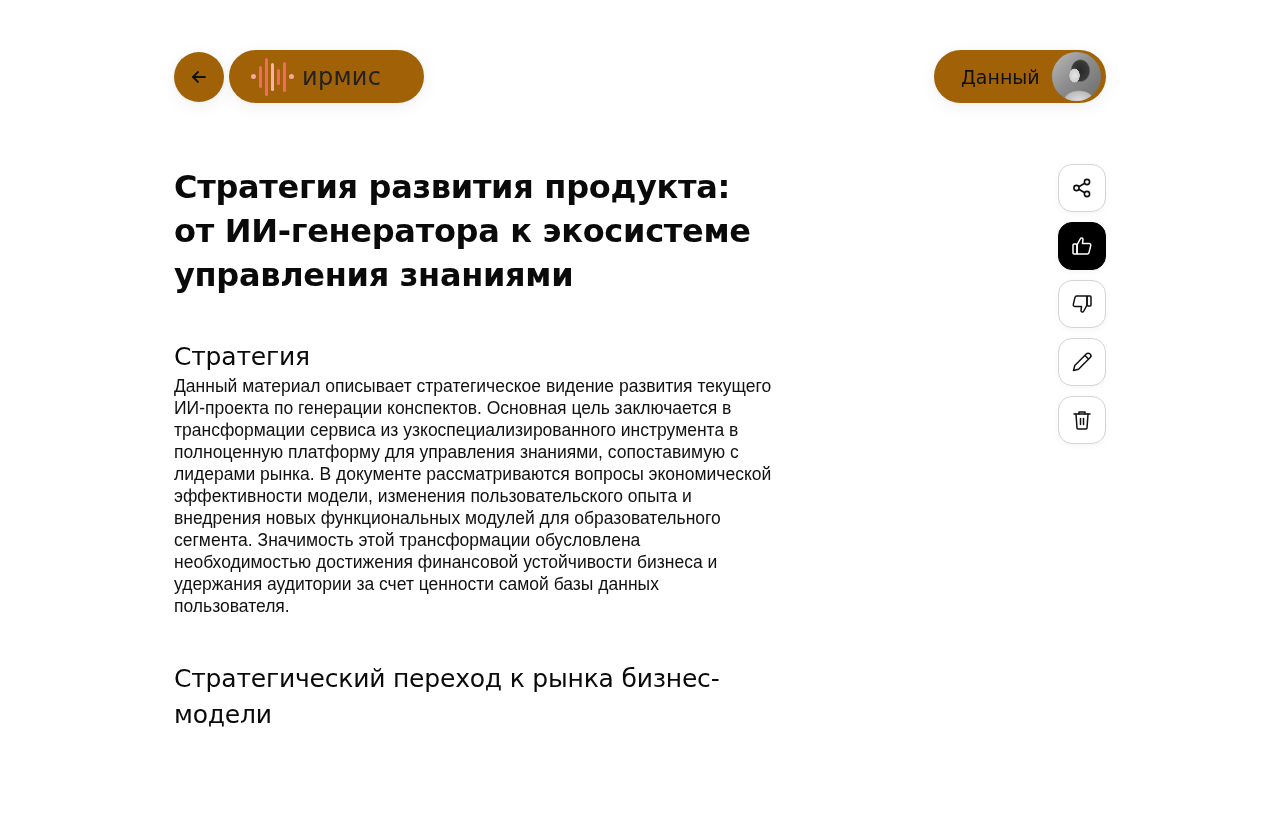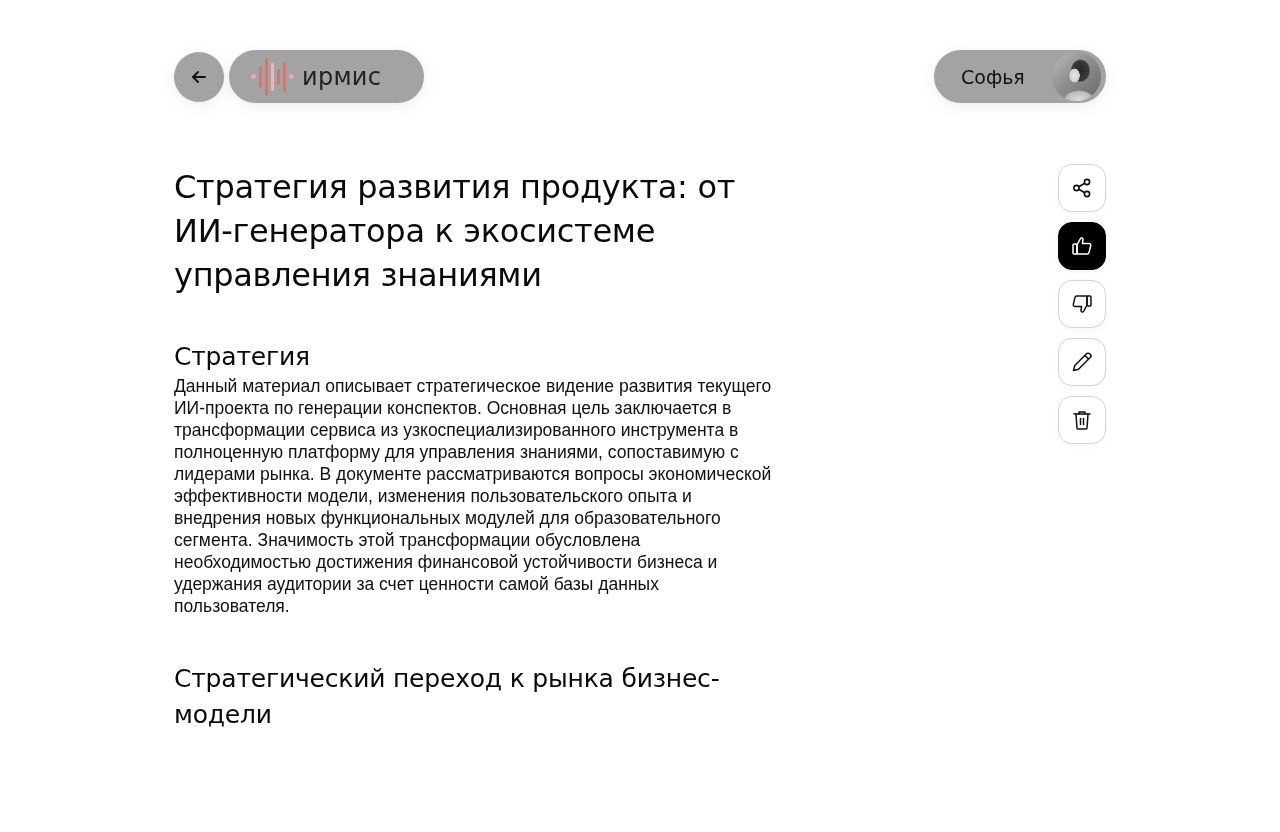--- a/index.html
+++ b/index.html
@@ -1,20 +1,20 @@
 <!DOCTYPE html>
 <html><head>
 <meta charset="utf-8">
 <style>
   * { box-sizing: border-box; margin: 0; padding: 0; }
   html, body { width: 1280px; height: 832px; background: #ffffff; overflow: hidden; }
   body { font-family: "Liberation Sans", sans-serif; color: #111111; position: relative; }
 
   .pill {
-    position: absolute; background: #a3a3a3; border-radius: 28px;
+    position: absolute; background: #a16207; border-radius: 28px;
     box-shadow: 0 4px 18px rgba(0,0,0,0.06), 0 1px 4px rgba(0,0,0,0.03);
   }
   .back-btn {
     left: 174px; top: 52px; width: 50px; height: 50px; border-radius: 50%;
     display: flex; align-items: center; justify-content: center; cursor: pointer;
   }
   .logo-pill {
     left: 229px; top: 50px; width: 195px; height: 53px;
     display: flex; align-items: center; padding-left: 22px; gap: 8px;
   }
@@ -32,21 +32,21 @@
     overflow: hidden;
     background:
       radial-gradient(ellipse 9px 12px at 46% 48%, #e6e6e6 0%, #cfcfcf 55%, rgba(0,0,0,0) 60%),
       radial-gradient(ellipse 17px 20px at 58% 38%, #2a2a2a 0%, #3a3a3a 50%, rgba(0,0,0,0) 58%),
       radial-gradient(ellipse 22px 14px at 55% 98%, #dcdcdc 0%, #bdbdbd 60%, rgba(0,0,0,0) 70%),
       linear-gradient(135deg, #bcbcbc 0%, #8f8f8f 45%, #6a6a6a 100%);
   }
 
   .main { position: absolute; left: 174px; top: 165px; width: 600px; }
   .doc-title {
-    font-family: "DejaVu Sans", sans-serif; font-weight: 400; font-size: 32px; line-height: 44px;
+    font-family: "DejaVu Sans", sans-serif; font-weight: 700; font-size: 32px; line-height: 44px;
     color: #0a0a0a; letter-spacing: -0.3px; width: 590px;
   }
   .section-h {
     font-family: "DejaVu Sans", sans-serif; font-weight: 500; font-size: 25px; line-height: 36px;
     color: #0a0a0a; letter-spacing: -0.2px;
   }
   .h-intro { margin-top: 42px; }
   .para {
     font-family: "Liberation Sans", sans-serif; font-size: 17.5px; line-height: 22px;
     color: #111111; width: 600px;
@@ -79,21 +79,21 @@
       <span style="height: 38px; background: rgb(242, 107, 99);"></span>
       <span style="height: 28px; background: rgb(247, 178, 173);"></span>
       <span style="height: 16px; background: rgb(242, 107, 99);"></span>
       <span style="height: 30px; background: rgb(242, 107, 99);"></span>
       <span style="height: 5px; background: rgb(247, 166, 160); width: 5px; border-radius: 50%;"></span>
     </div>
   <span class="logo-text">ирмис</span>
 </div>
 
 <div class="pill user-pill">
-  <span class="user-name">Софья</span>
+  <span class="user-name">Данный</span>
   <div class="avatar"></div>
 </div>
 
 <div class="main">
   <h1 class="doc-title">Стратегия развития продукта: от ИИ-генератора к экосистеме управления знаниями</h1>
   <h2 class="section-h h-intro">Стратегия</h2>
   <p class="para">Данный материал описывает стратегическое видение развития текущего ИИ-проекта по генерации конспектов. Основная цель заключается в трансформации сервиса из узкоспециализированного инструмента в полноценную платформу для управления знаниями, сопоставимую с лидерами рынка. В документе рассматриваются вопросы экономической эффективности модели, изменения пользовательского опыта и внедрения новых функциональных модулей для образовательного сегмента. Значимость этой трансформации обусловлена необходимостью достижения финансовой устойчивости бизнеса и удержания аудитории за счет ценности самой базы данных пользователя.</p>
   <h2 class="section-h h-strategy">Стратегический переход к рынка бизнес-модели</h2>
 </div>
 

